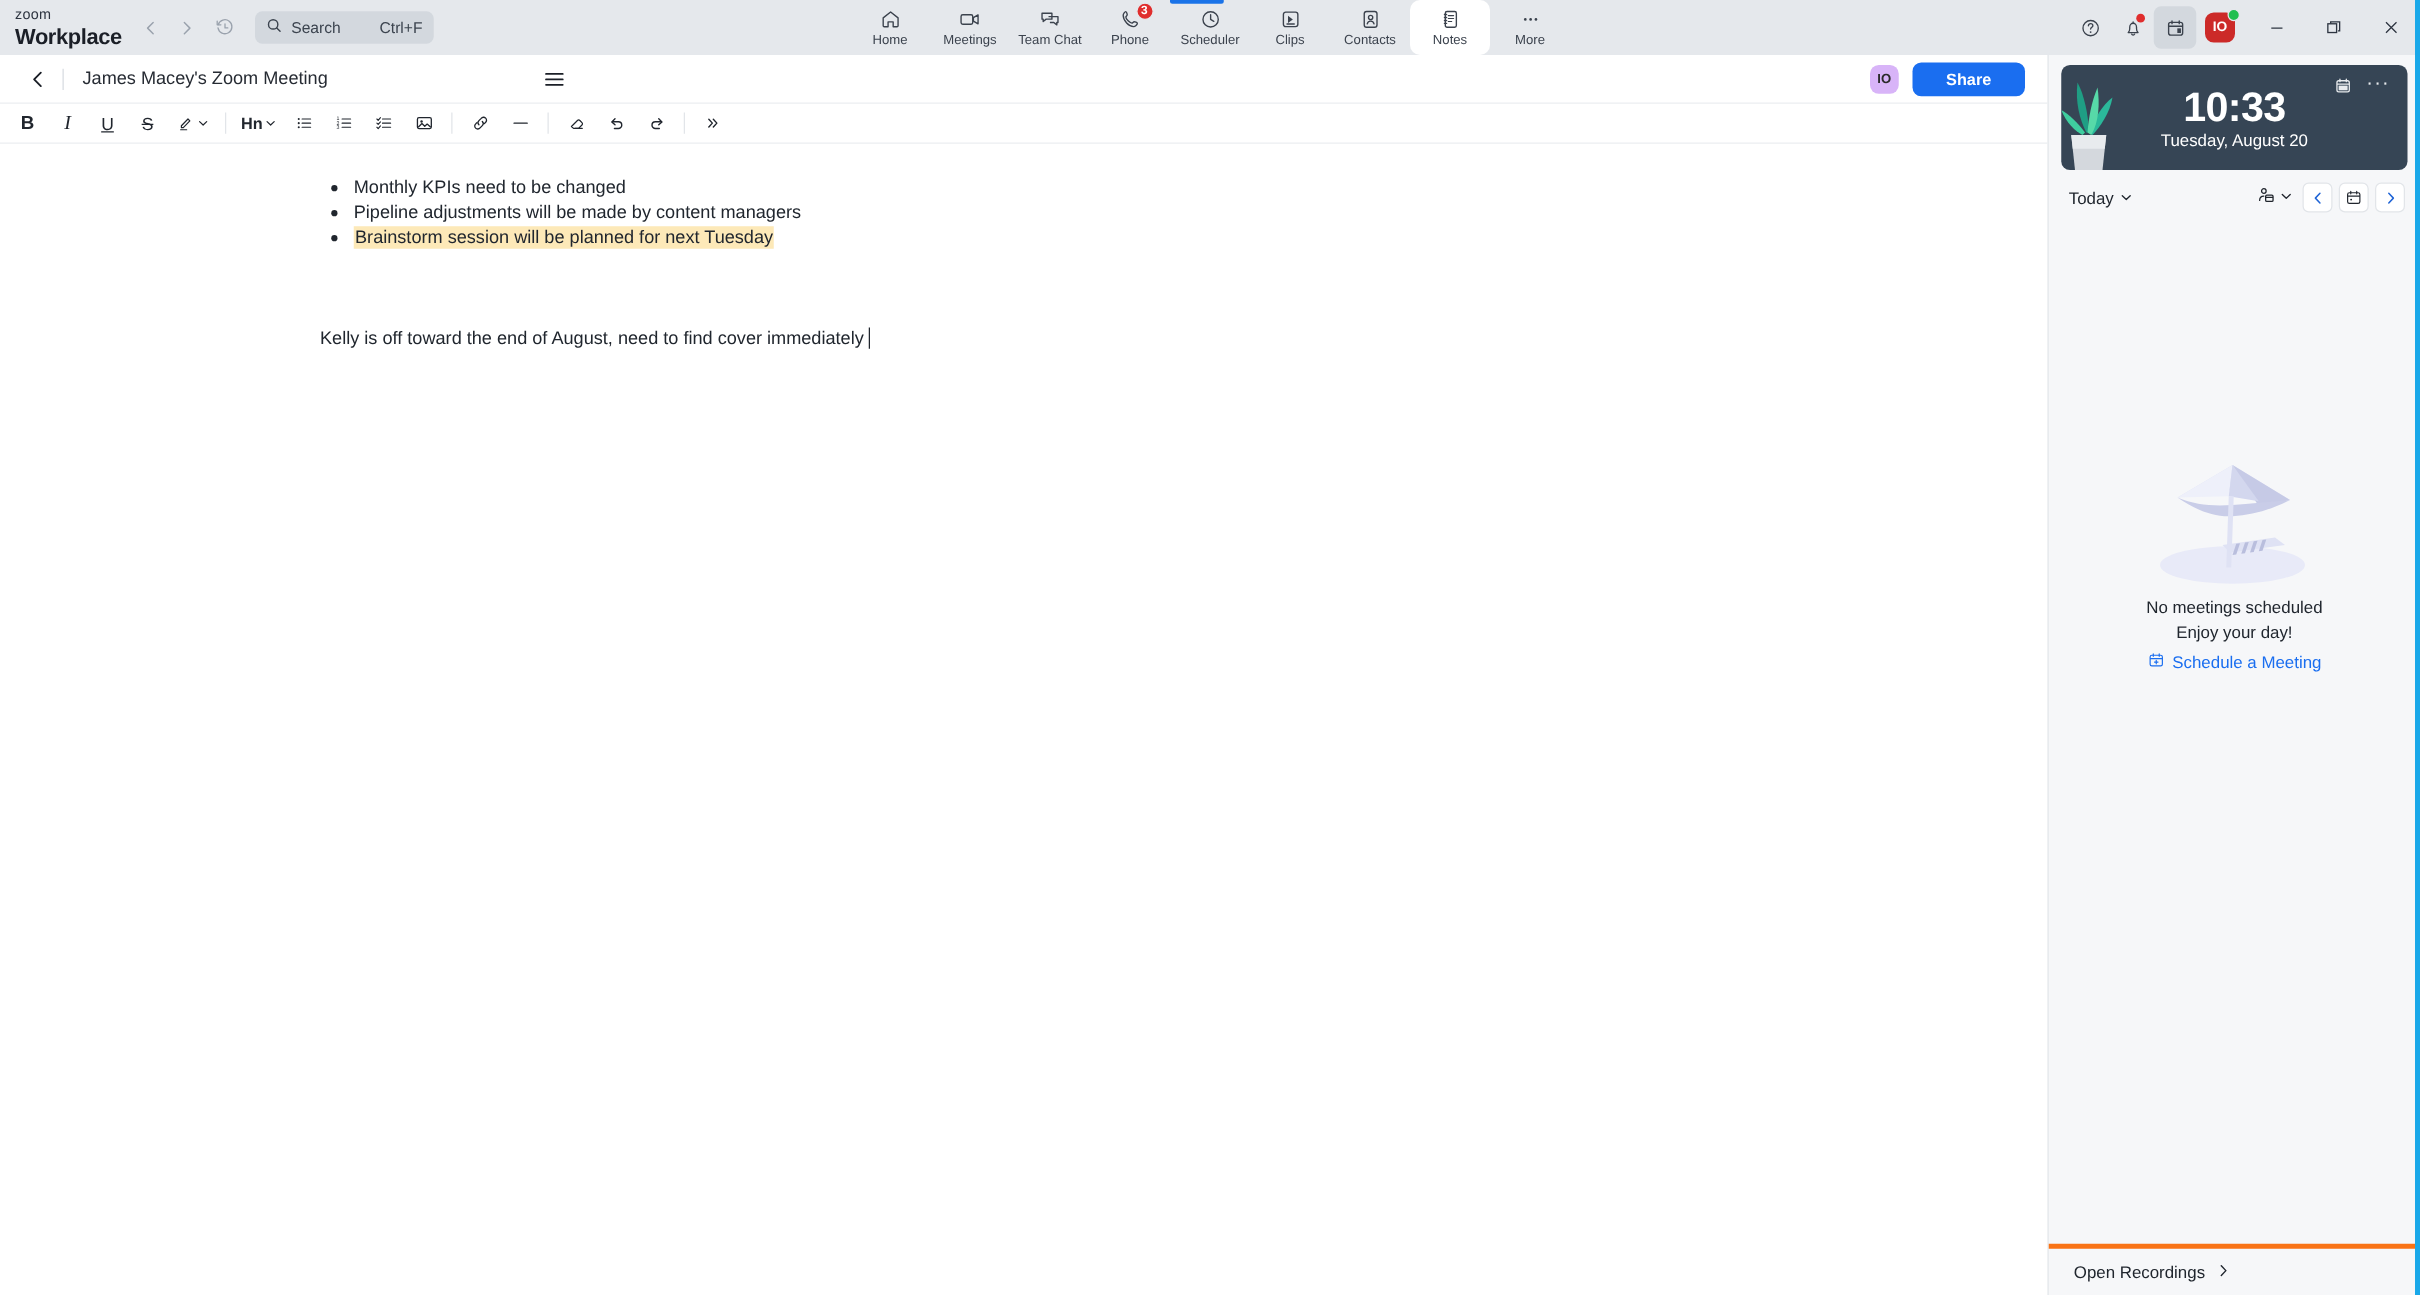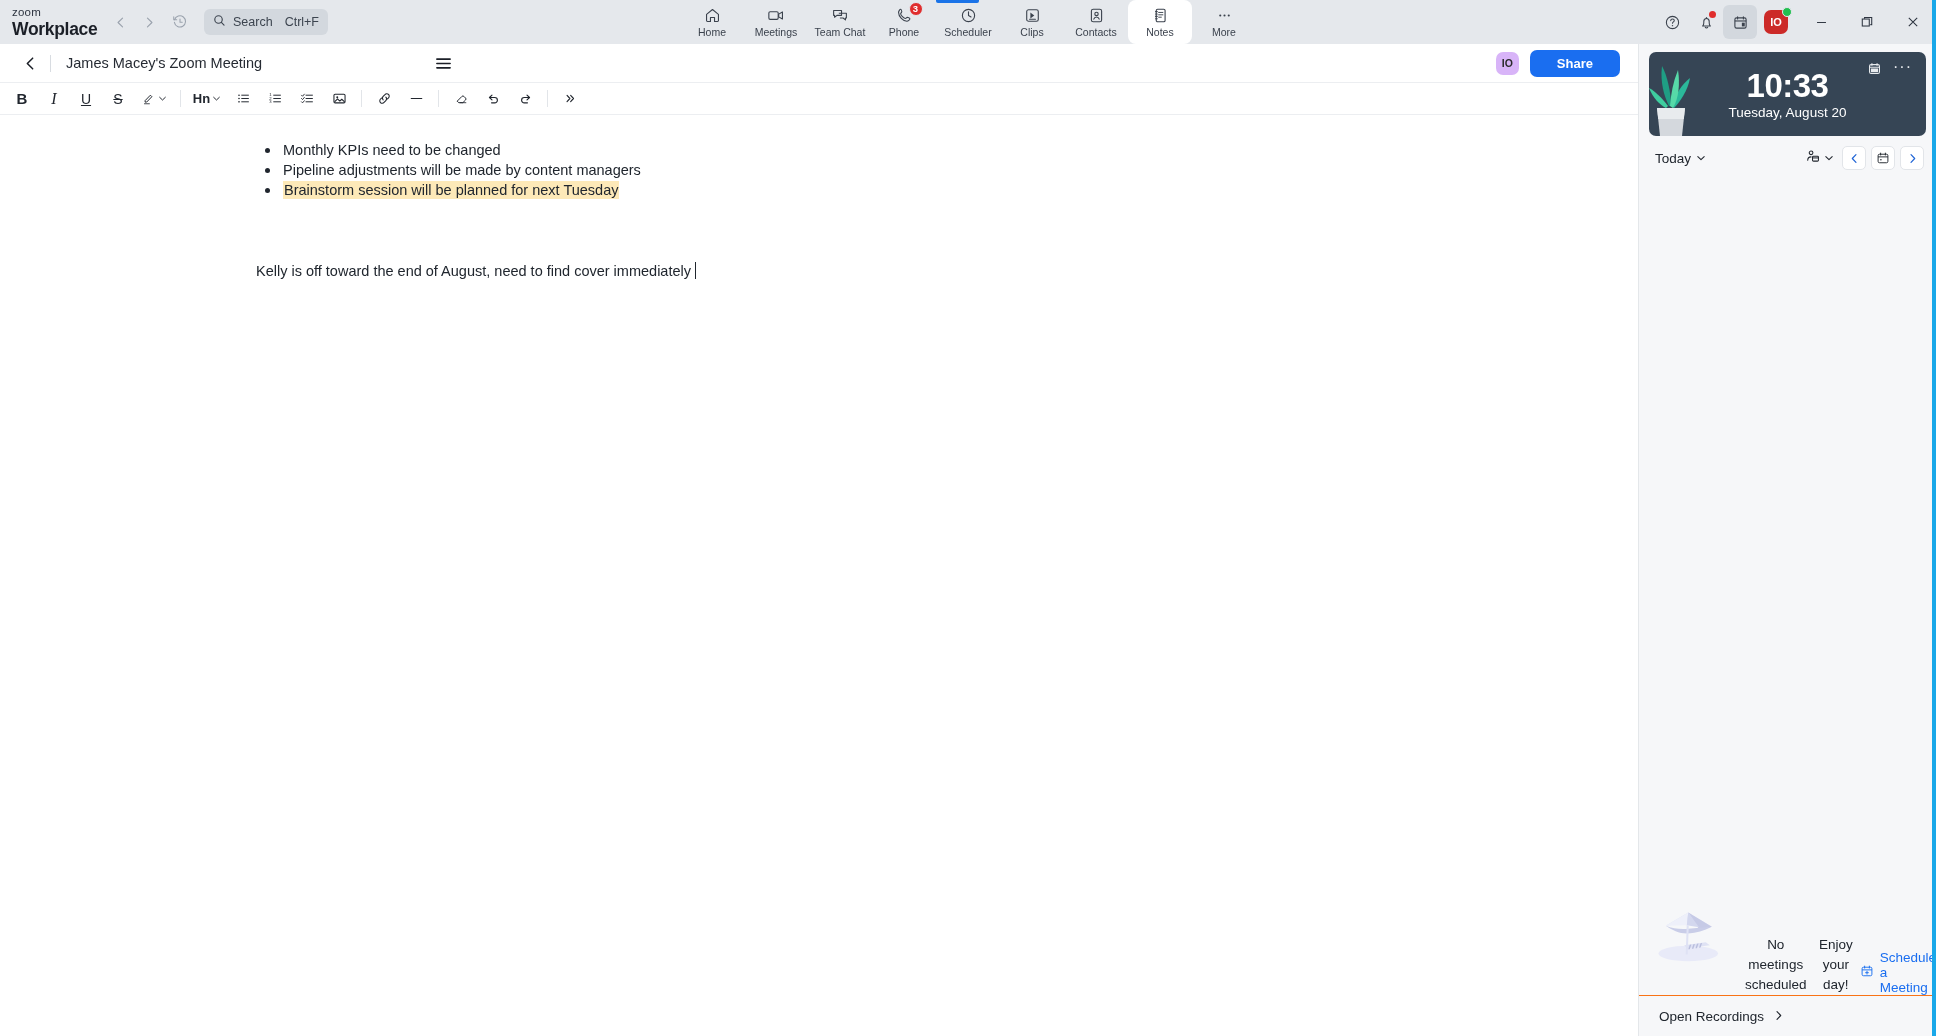--- a/index.html
+++ b/index.html
@@ -18,21 +18,21 @@
   }
   .brand { width: 110px; padding-left: 12px; display: flex; flex-direction: column; justify-content: center; }
   .brand .b1 { font-size: 11.5px; color: #2d3440; letter-spacing: .2px; line-height: 13px; }
   .brand .b2 { font-size: 17.5px; font-weight: bold; color: #1b1f27; line-height: 20px; letter-spacing: -.3px; }
 
   .navarrows { display: flex; align-items: center; gap: 16px; margin-left: 4px; }
   .navarrows .ic { color: #9aa2ad; display: flex; align-items: center; }
   .navarrows .ic.hist { color: #9aa2ad; }
 
   .searchbox {
-    margin-left: 16px; align-self: center; height: 26px; width: 124px;
+    margin-left: 16px; align-self: center; height: 26px; width: 143px;
     background: #d3d8de; border-radius: 6px; display: flex; align-items: center;
     padding: 0 9px; gap: 7px; color: #3c444f; font-size: 12.5px;
   }
   .searchbox .sb-label { flex: 1; }
   .searchbox .sb-kbd { color: #3c444f; font-size: 12.5px; }
 
   .tabs { position: absolute; left: 50%; transform: translateX(-50%); height: 44px; display: flex; }
   .tab {
     width: 64px; height: 44px; display: flex; flex-direction: column;
     align-items: center; justify-content: center; gap: 2px;
@@ -114,25 +114,25 @@
   .notice { background: #fdf6ec; padding: 9px 14px 11px 14px; font-size: 12.8px; color: #2a2f37; line-height: 18px; }
   .notice a { color: #1a6ef0; text-decoration: none; }
 
   .calbar { height: 44px; display: flex; align-items: center; padding: 0 12px 0 16px; }
   .today { font-size: 13.5px; color: #20262e; display: flex; align-items: center; gap: 5px; }
   .calbar-right { margin-left: auto; display: flex; align-items: center; gap: 5px; }
   .people-btn { display: flex; align-items: center; gap: 3px; color: #21262e; padding: 3px; }
   .navbtn { width: 24px; height: 24px; border: 1px solid #e2e5e9; background: #fff; border-radius: 5px; display: flex; align-items: center; justify-content: center; color: #1f64d6; }
   .navbtn.dark { color: #21262e; }
 
-  .emptywrap { flex: 1; display: flex; flex-direction: row; align-items: flex-end; padding-top: 176px; }
+  .emptywrap { flex: 1; display: flex; flex-direction: column; align-items: center; padding-top: 176px; }
   .empty-title { font-size: 13.5px; color: #20262e; text-align: center; line-height: 20px; }
   .schedule { margin-top: 5px; display: flex; align-items: center; gap: 6px; color: #1a6ef0; font-size: 13.5px; }
 
-  .recbar { height: 41px; border-top: 1px solid #f97316; display: flex; align-items: center; padding-left: 20px; gap: 9px; font-size: 13.5px; color: #20262e; }
+  .recbar { height: 41px; border-top: 4px solid #f97316; display: flex; align-items: center; padding-left: 20px; gap: 9px; font-size: 13.5px; color: #20262e; }
   .win-blue { position: absolute; right: 0; top: 0; width: 4px; height: 1036px; background: #19a8e9; }
 </style>
 </head>
 <body>
 
 <div class="app">
 
   <div class="titlebar">
 
     <div class="brand">

